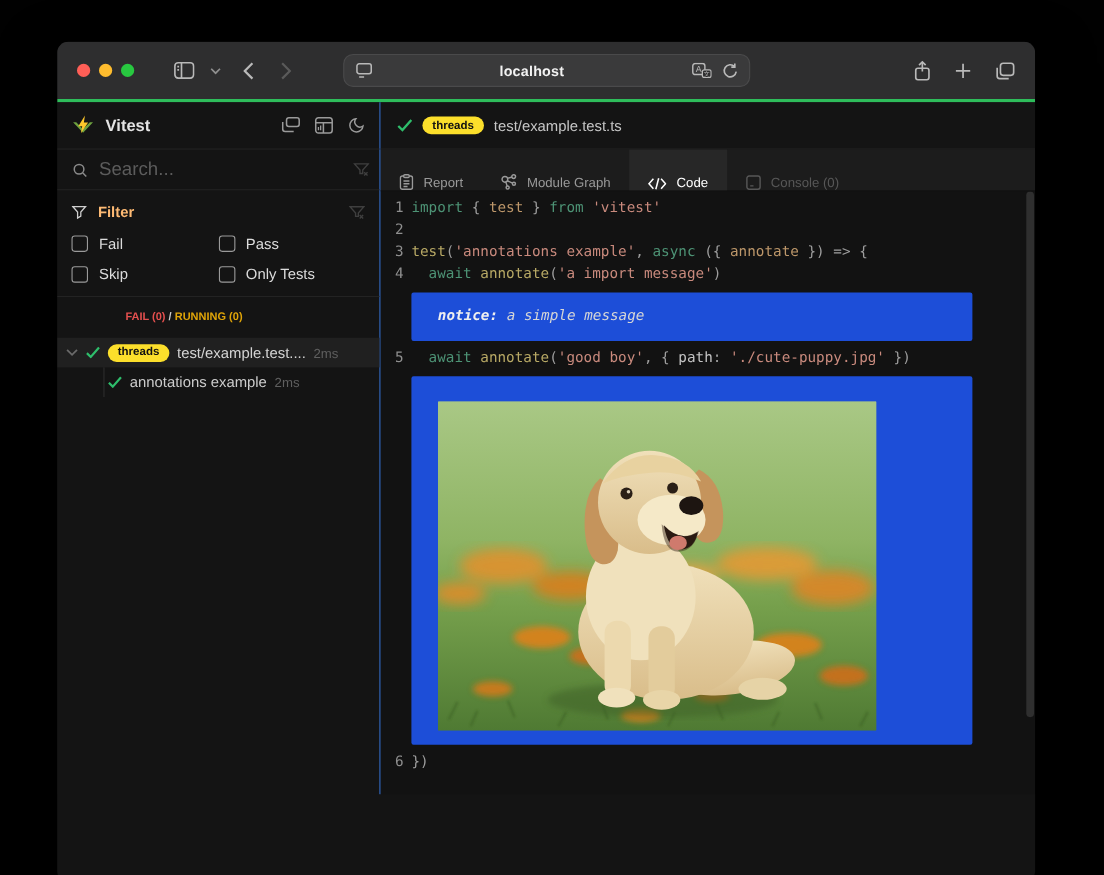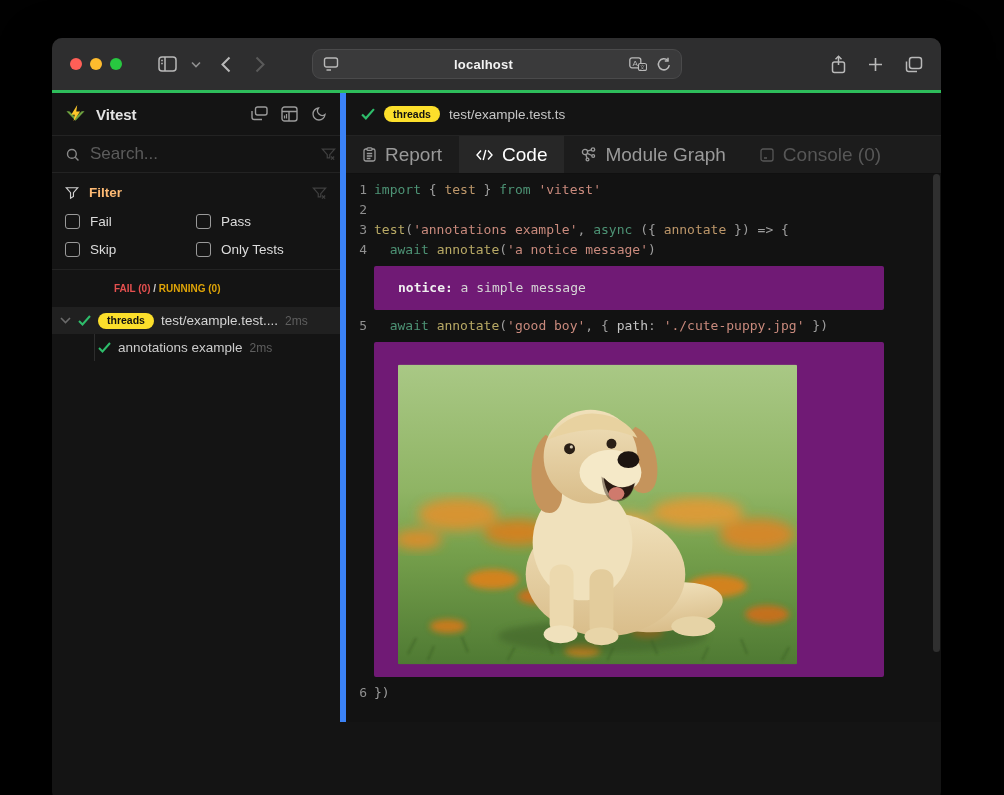--- a/index.html
+++ b/index.html
@@ -21,21 +21,21 @@
   .addressbar { position:absolute; left:50%; transform:translateX(-50%); top:11px;
     width:370px; height:30px; background:#3a3a3b; border:1px solid #4a4a4b; border-radius:9px;
     display:flex; align-items:center; padding:0 10px; }
   .addressbar .url { flex:1; text-align:center; color:#f2f2f2; font-size:13px; font-weight:600; letter-spacing:.2px; }
   .tb-group-right { position:absolute; right:18px; top:0; height:52px; display:flex; align-items:center; gap:22px; }
 
   .topline { height:3px; background:#2ebd5b; }
 
   
   .content { display:flex; height:629px; }
-  .sidebar { width:294px; background:#141414; border-right:6px solid #3b82f6; display:flex; flex-direction:column; }
+  .sidebar { width:294px; background:#141414; border-right:1px solid #3b82f6; display:flex; flex-direction:column; }
   .main { flex:1; display:flex; flex-direction:column; min-width:0; }
 
   
   .sb-header { height:43px; display:flex; align-items:center; padding:0 13px; border-bottom:1px solid #232323; }
   .sb-title { color:#e4e4e4; font-size:15px; font-weight:700; margin-left:10px; }
   .sb-header-icons { margin-left:auto; display:flex; gap:13px; color:#9a9a9a; }
   .sb-header-icons .hicon { display:flex; }
 
   .sb-search { height:37px; display:flex; align-items:center; padding:0 13px; border-bottom:1px solid #232323; gap:10px; }
   .sb-search input { flex:1; background:transparent; border:none; outline:none; color:#eab308; font-size:17px; font-family:Liberation Sans, sans-serif; }
@@ -64,38 +64,38 @@
 
   .badge { background:#fcdf2b; color:#111; font-size:10.5px; font-weight:700; border-radius:999px; padding:2.5px 9px 3px; line-height:1; }
   .check { color:#2ebd6b; display:flex; }
   .chev { color:#6a6a6a; display:flex; }
 
   
   .file-header { height:43px; display:flex; align-items:center; gap:9px; padding:0 15px; border-bottom:1px solid #232323; background:#141414; }
   .file-header .fname { color:#c6c6c6; font-size:13.5px; }
 
   .tabs { height:38px; display:flex; background:#1c1c1c; border-bottom:1px solid #101010; }
-  .tab { display:flex; align-items:center; gap:9px; padding:0 17px; font-size:19px; color:#9a9a9a; cursor:default; }
+  .tab { display:flex; align-items:flex-end; gap:9px; padding:0 17px; font-size:12px; color:#9a9a9a; cursor:default; }
   .tab .ticon { display:flex; }
   .tab.active { background:#272727; color:#ffffff; }
   .tab.disabled { color:#575757; }
 
   .code-panel { flex:1; background:#121212; position:relative; overflow:hidden;
     font-family:"DejaVu Sans Mono","Liberation Mono",monospace; font-size:13px; padding-top:6px; }
   .code-row { display:flex; height:20px; line-height:20px; white-space:pre; }
   .gutter { width:28px; text-align:right; padding-right:7px; color:#8f8f8f; flex:none; }
   .code-text { color:#a8a8a8; }
   .tk-kw { color:#4d9375; }
   .tk-str { color:#c98a7d; }
   .tk-fn { color:#b8a965; }
   .tk-id { color:#bd976a; }
   .tk-pl { color:#9e9e9e; }
   .tk-prop { color:#c4c4c4; }
 
-  .annotation { background:#701a75; border-radius:2px; margin:6px 57px 6px 28px; padding:12px 24px; }
+  .annotation { background:#1d4ed8; border-radius:2px; margin:6px 57px 6px 28px; padding:12px 24px;font-style:italic; }
   .annotation .note-line { font-family:"DejaVu Sans Mono","Liberation Mono",monospace; font-size:13px; line-height:20px; color:#d6d6d6; }
   .annotation .note-label { font-weight:700; color:#efefef; }
   .annotation .att-img { margin-top:10px; width:399px; height:301px; border-radius:2px; overflow:hidden; }
   .annotation .att-img svg { display:block; }
 
   .vscrollbar { position:absolute; right:1px; top:0; width:7px; height:478px; background:#2f2f2f; border-radius:4px; }
 </style>
 </head>
 <body>
 
@@ -320,61 +320,61 @@
             <svg width="13" height="15" viewBox="0 0 13 15" fill="none" stroke="currentColor" stroke-width="1.3">
                 <rect x="1" y="2" width="11" height="12" rx="1.8"></rect>
                 <rect x="4" y="0.8" width="5" height="2.6" rx="1" fill="#1c1c1c"></rect>
                 <line x1="3.8" y1="6.5" x2="9.2" y2="6.5"></line>
                 <line x1="3.8" y1="9" x2="9.2" y2="9"></line>
                 <line x1="3.8" y1="11.5" x2="7.5" y2="11.5"></line>
               </svg>
           </span>
           <span>Report</span>
         </div>
-        <div class="tab active">
-          <span class="ticon">
-            <svg width="17" height="12" viewBox="0 0 17 12" fill="none" stroke="currentColor" stroke-width="1.4">
-                <path d="M5 1.5 L1 6 L5 10.5"></path>
-                <path d="M12 1.5 L16 6 L12 10.5"></path>
-                <line x1="9.8" y1="1" x2="7.2" y2="11"></line>
-              </svg>
-          </span>
-          <span>Code</span>
-        </div>
         <div class="tab">
           <span class="ticon">
             <svg width="15" height="15" viewBox="0 0 15 15" fill="none" stroke="currentColor" stroke-width="1.3">
                 <circle cx="4" cy="5" r="2.6"></circle>
                 <circle cx="12" cy="2.5" r="1.7"></circle>
                 <circle cx="12.2" cy="9" r="1.4"></circle>
                 <circle cx="6.5" cy="12.5" r="1.4"></circle>
                 <line x1="6.3" y1="4.2" x2="10.4" y2="2.9"></line>
                 <line x1="6.2" y1="6.3" x2="10.9" y2="8.5"></line>
                 <line x1="4.8" y1="7.5" x2="6.1" y2="11.2"></line>
               </svg>
           </span>
           <span>Module Graph</span>
         </div>
+        <div class="tab active">
+          <span class="ticon">
+            <svg width="17" height="12" viewBox="0 0 17 12" fill="none" stroke="currentColor" stroke-width="1.4">
+                <path d="M5 1.5 L1 6 L5 10.5"></path>
+                <path d="M12 1.5 L16 6 L12 10.5"></path>
+                <line x1="9.8" y1="1" x2="7.2" y2="11"></line>
+              </svg>
+          </span>
+          <span>Code</span>
+        </div>
         <div class="tab disabled">
           <span class="ticon">
             <svg width="14" height="14" viewBox="0 0 14 14" fill="none" stroke="currentColor" stroke-width="1.3">
                 <rect x="1" y="1" width="12" height="12" rx="2"></rect>
                 <line x1="4" y1="10" x2="7" y2="10"></line>
               </svg>
           </span>
           <span>Console (0)</span>
         </div>
       </div>
 
       <div class="code-panel">
         <div class="code-scroll">
             <div class="code-row"><span class="gutter">1</span><span class="code-text"><span class="tk-kw">import</span><span class="tk-pl"> { </span><span class="tk-id">test</span><span class="tk-pl"> } </span><span class="tk-kw">from</span><span class="tk-pl"> </span><span class="tk-str">'vitest'</span></span></div>
             <div class="code-row"><span class="gutter">2</span><span class="code-text"></span></div>
             <div class="code-row"><span class="gutter">3</span><span class="code-text"><span class="tk-fn">test</span><span class="tk-pl">(</span><span class="tk-str">'annotations example'</span><span class="tk-pl">, </span><span class="tk-kw">async</span><span class="tk-pl"> ({ </span><span class="tk-id">annotate</span><span class="tk-pl"> }) =&gt; {</span></span></div>
-            <div class="code-row"><span class="gutter">4</span><span class="code-text"><span class="tk-pl">  </span><span class="tk-kw">await</span><span class="tk-pl"> </span><span class="tk-fn">annotate</span><span class="tk-pl">(</span><span class="tk-str">'a notice message'</span><span class="tk-pl">)</span></span></div>
+            <div class="code-row"><span class="gutter">4</span><span class="code-text"><span class="tk-pl">  </span><span class="tk-kw">await</span><span class="tk-pl"> </span><span class="tk-fn">annotate</span><span class="tk-pl">(</span><span class="tk-str">'a import message'</span><span class="tk-pl">)</span></span></div>
             <div class="annotation">
               <div class="note-line"><span class="note-label">notice:</span><span> a simple message</span></div>
             </div>
             <div class="code-row"><span class="gutter">5</span><span class="code-text"><span class="tk-pl">  </span><span class="tk-kw">await</span><span class="tk-pl"> </span><span class="tk-fn">annotate</span><span class="tk-pl">(</span><span class="tk-str">'good boy'</span><span class="tk-pl">, { </span><span class="tk-prop">path</span><span class="tk-pl">: </span><span class="tk-str">'./cute-puppy.jpg'</span><span class="tk-pl"> })</span></span></div>
             <div class="annotation">
               <div class="att-img">
 <svg width="399" height="301" viewBox="0 0 400 300" xmlns="http://www.w3.org/2000/svg">
   <defs>
     <linearGradient id="pp-bg" x1="0" y1="0" x2="0" y2="1">
       <stop offset="0" stop-color="#a9c885"></stop>

